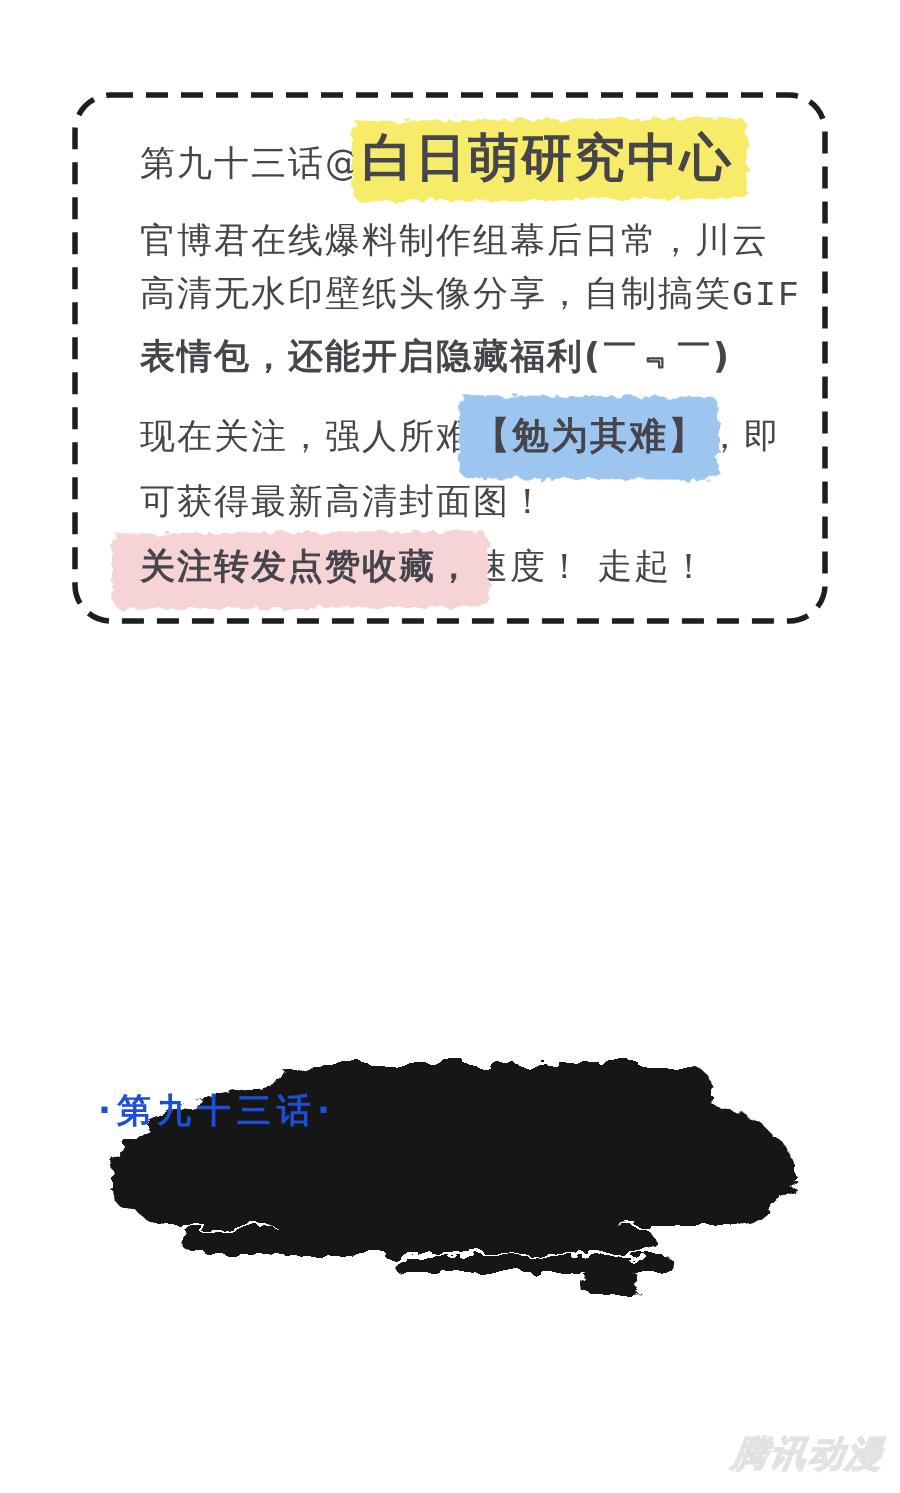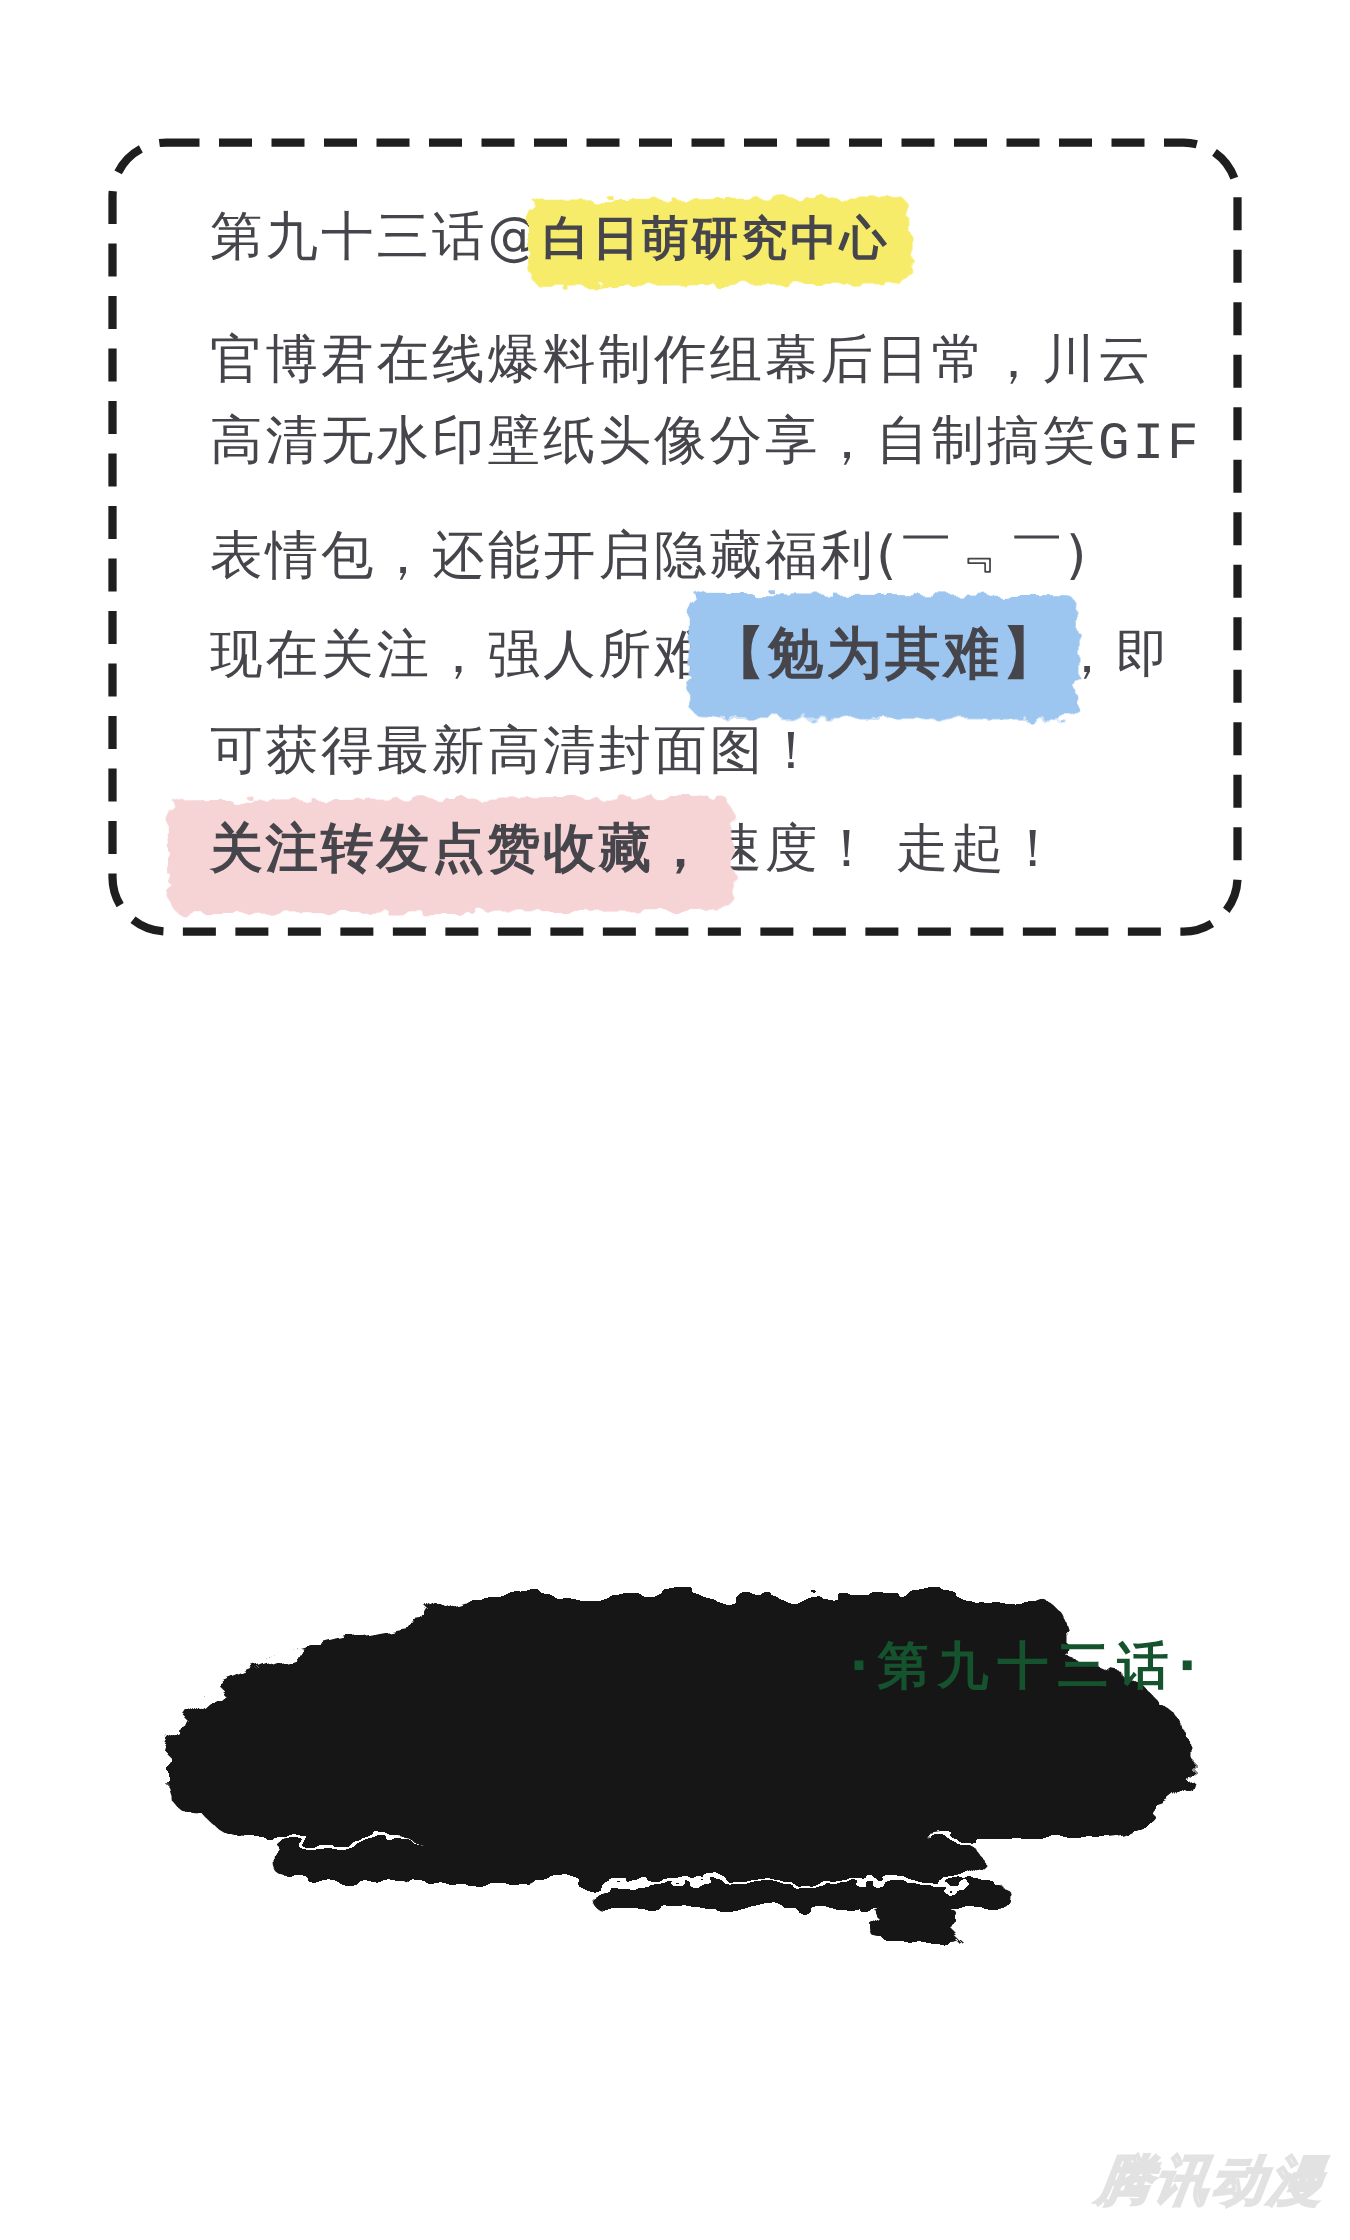--- a/index.html
+++ b/index.html
@@ -33,60 +33,60 @@
     font-size: 35px;
     line-height: 52px;
     letter-spacing: 2px;
     color: #45454b;
     white-space: nowrap;
     z-index: 1;
   }
   .nl-1 { top: 40px; }
   .nl-2 { top: 122px; }
   .nl-3 { top: 178px; font-family: Liberation Mono, monospace; }
-  .nl-4 { top: 253px; }
+  .nl-4 { top: 238px; font-weight: bold; }
   .nl-5 { top: 318px; }
   .nl-6 { top: 383px; }
   .nl-7 { top: 448px; }
 
   
   .hl {
     position: relative;
     z-index: 0;
     font-weight: bold;
   }
   .hl::before {
     content: "";
     position: absolute;
     z-index: -1;
     border-radius: 14px 8px 16px 10px / 10px 16px 8px 14px;
     filter: url(#roughHl);
   }
-  .hl-yellow { font-size: 31px; }
+  .hl-yellow { font-size: 51px; }
   .hl-yellow::before { inset: -9px -14px -13px -10px; background: #f7ec6a; transform: rotate(-0.6deg); }
   .hl-blue { font-size: 37px; }
   .hl-blue::before { inset: -18px -12px -22px -14px; background: #9cc6ef; transform: rotate(0.4deg); }
   .hl-pink::before { inset: -14px -16px -22px -28px; background: #f6d3d5; transform: rotate(-0.5deg); }
 
   
   .chapter-blob {
     position: absolute;
     left: 98px;
     top: 1056px;
     width: 706px;
     height: 250px;
   }
   .chapter-blob .blob-svg { position: absolute; inset: 0; }
   .chapter-text {
     position: absolute;
     left: 0;
     top: 0;
     width: 100%;
-    text-align: right;
-    color: #14532d;
+    text-align: left;
+    color: #1d4ed8;
     z-index: 1;
   }
   .chapter-number {
     margin-top: 32px;
     font-size: 34px;
     font-weight: bold;
     letter-spacing: 6px;
   }
   .chapter-title {
     margin-top: 8px;

